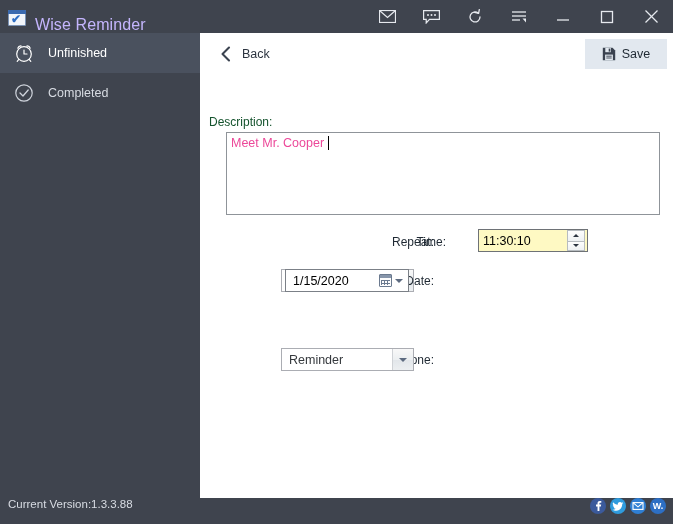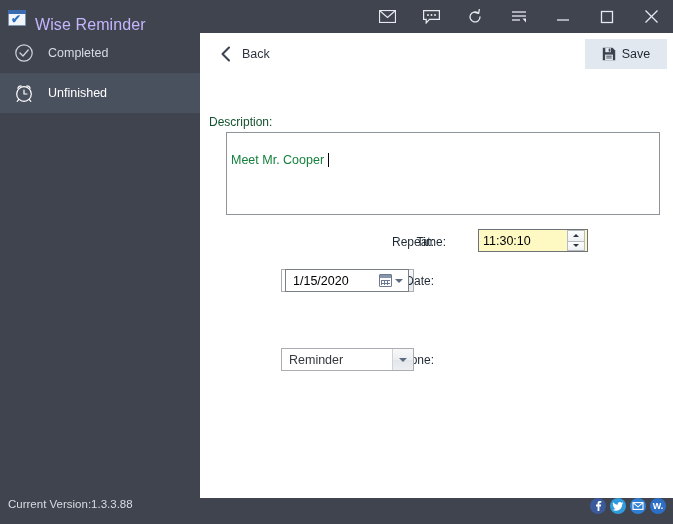--- a/index.html
+++ b/index.html
@@ -149,23 +149,23 @@
     left: 9px; top: 82px;
     font-size: 12px;
     color: #14532d;
   }
   .desc-box {
     position: absolute;
     left: 26px; top: 99px;
     width: 434px; height: 83px;
     border: 1px solid #8f9499;
     background: #ffffff;
-    padding: 20px 4px;
-    font-size: 12.5px;
-    color: #15803d;
+    padding: 3px 4px;
+    font-size: 12.5px;
+    color: #ec4899;
     overflow: hidden;
     white-space: pre;
     cursor: text;
   }
   .caret {
     display: inline-block;
     width: 1px; height: 14px;
     background: #000;
     vertical-align: -3px;
     margin-left: 4px;
@@ -394,43 +394,43 @@
 
     <div class="tb-btn close">
       <svg width="15" height="15" viewBox="0 0 15 15">
         <line x1="1.5" y1="1.5" x2="13.5" y2="13.5" stroke="#e6e9ee" stroke-width="1.3"></line>
         <line x1="13.5" y1="1.5" x2="1.5" y2="13.5" stroke="#e6e9ee" stroke-width="1.3"></line>
       </svg>
     </div>
   </div>
 
   <div class="sidebar">
-
-    <div class="side-item">
-      <span class="side-icon">
-        <svg width="22" height="22" viewBox="0 0 22 22">
-          <circle cx="11" cy="11" r="8.2" fill="none" stroke="#cfd4dc" stroke-width="1.2"></circle>
-          <polyline points="7,11 10,14 15.2,8" fill="none" stroke="#cfd4dc" stroke-width="1.3" stroke-linecap="round" stroke-linejoin="round"></polyline>
-        </svg>
-      </span>
-      <span>Completed</span>
-    </div>
 
     <div class="side-item active">
       <span class="side-icon">
         <svg width="22" height="22" viewBox="0 0 22 22">
           <circle cx="11" cy="12" r="7.3" fill="none" stroke="#ffffff" stroke-width="1.2"></circle>
           <polyline points="11,8 11,12 14,12" fill="none" stroke="#ffffff" stroke-width="1.2" stroke-linecap="round" stroke-linejoin="round"></polyline>
           <path d="M4.8 6.2 A3.2 3.2 0 0 1 8.2 4.0" fill="none" stroke="#ffffff" stroke-width="1.2" stroke-linecap="round"></path>
           <path d="M17.2 6.2 A3.2 3.2 0 0 0 13.8 4.0" fill="none" stroke="#ffffff" stroke-width="1.2" stroke-linecap="round"></path>
           <line x1="5.6" y1="17.6" x2="4.2" y2="19.3" stroke="#ffffff" stroke-width="1.2" stroke-linecap="round"></line>
           <line x1="16.4" y1="17.6" x2="17.8" y2="19.3" stroke="#ffffff" stroke-width="1.2" stroke-linecap="round"></line>
         </svg>
       </span>
       <span>Unfinished</span>
+    </div>
+
+    <div class="side-item">
+      <span class="side-icon">
+        <svg width="22" height="22" viewBox="0 0 22 22">
+          <circle cx="11" cy="11" r="8.2" fill="none" stroke="#cfd4dc" stroke-width="1.2"></circle>
+          <polyline points="7,11 10,14 15.2,8" fill="none" stroke="#cfd4dc" stroke-width="1.3" stroke-linecap="round" stroke-linejoin="round"></polyline>
+        </svg>
+      </span>
+      <span>Completed</span>
     </div>
 
   </div>
 
   <div class="content">
 
     <div class="toolbar">
       <div class="back-btn">
         <span class="chev">
           <svg width="12" height="16" viewBox="0 0 12 16">

